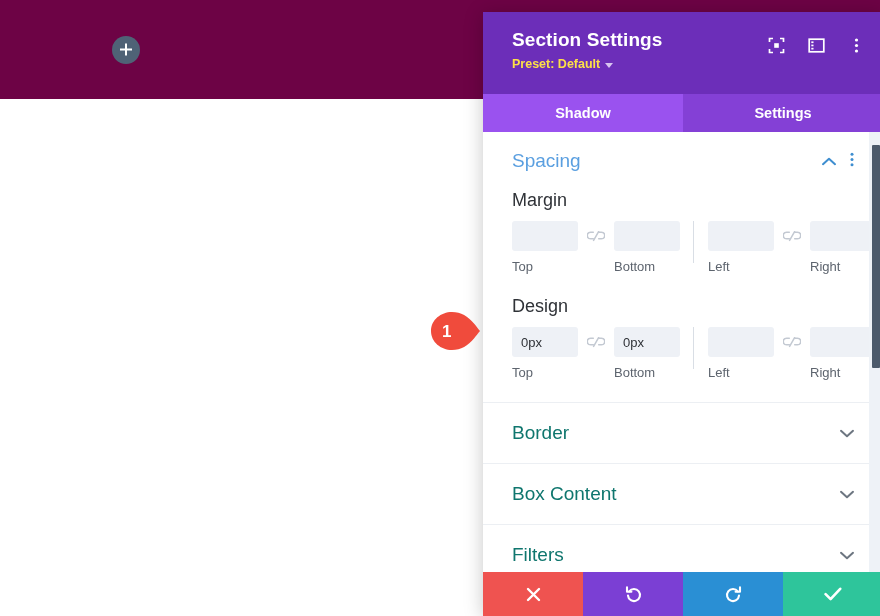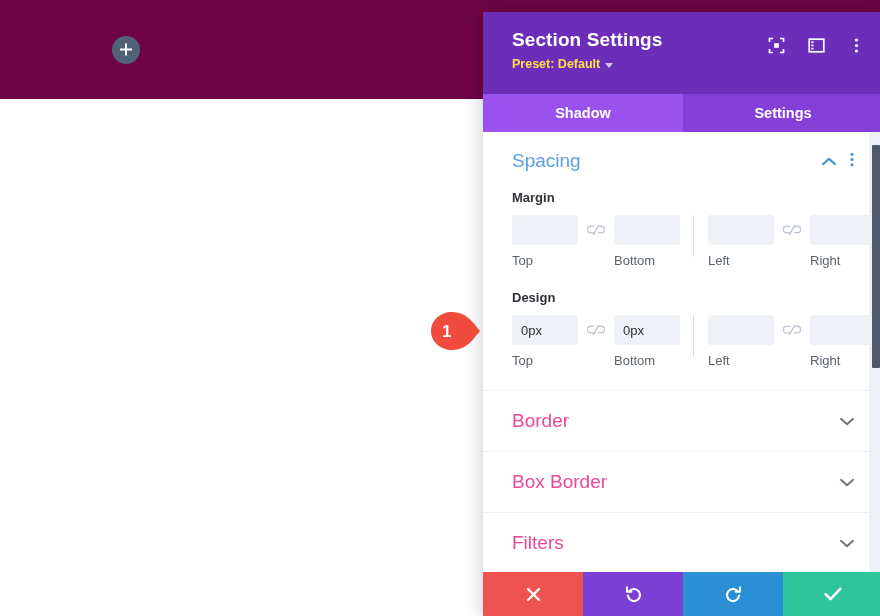--- a/index.html
+++ b/index.html
@@ -88,27 +88,27 @@
     border-bottom: 1px solid #eceff3;
     padding: 0 29px;
   }
   .toggle-head {
     display: flex; align-items: center; height: 58px; cursor: pointer;
   }
   .toggle-title-open {
     font-size: 19px; color: #5a9fe0; font-weight: normal; flex: 1;
   }
   .toggle-title-closed {
-    font-size: 19px; color: #ec4899; font-weight: normal; flex: 1;
+    font-size: 19px; color: #0f766e; font-weight: normal; flex: 1;
   }
   .toggle-tools { display: flex; align-items: center; gap: 14px; }
 
   .field-group { padding: 0 0 22px 0; }
   .field-label {
-    font-size: 13px; font-weight: bold; color: #2f3237;
+    font-size: 18px; font-weight: normal; color: #2f3237;
     margin-bottom: 10px;
   }
   .quad-row { display: flex; align-items: flex-start; }
   .quad-pair { display: flex; align-items: flex-start; }
   .quad-cell { width: 66px; }
   .quad-input {
     width: 66px; height: 30px;
     background: #eef1f6; border: none; border-radius: 3px;
     font-size: 13px; color: #2f3237;
     font-family: "Liberation Sans", sans-serif;
@@ -334,21 +334,21 @@
             <span>
               <svg width="14" height="9" viewBox="0 0 14 9">
                 <path d="M1 1.8L7 7.2l6-5.4" fill="none" stroke="#6d7681" stroke-width="2" stroke-linecap="round" stroke-linejoin="round"></path>
               </svg>
             </span>
           </div>
         </div>
 
         <div class="toggle-section">
           <div class="toggle-head" style="height:60px">
-            <div class="toggle-title-closed">Box Border</div>
+            <div class="toggle-title-closed">Box Content</div>
             <span>
               <svg width="14" height="9" viewBox="0 0 14 9">
                 <path d="M1 1.8L7 7.2l6-5.4" fill="none" stroke="#6d7681" stroke-width="2" stroke-linecap="round" stroke-linejoin="round"></path>
               </svg>
             </span>
           </div>
         </div>
 
         <div class="toggle-section">
           <div class="toggle-head" style="height:60px">

